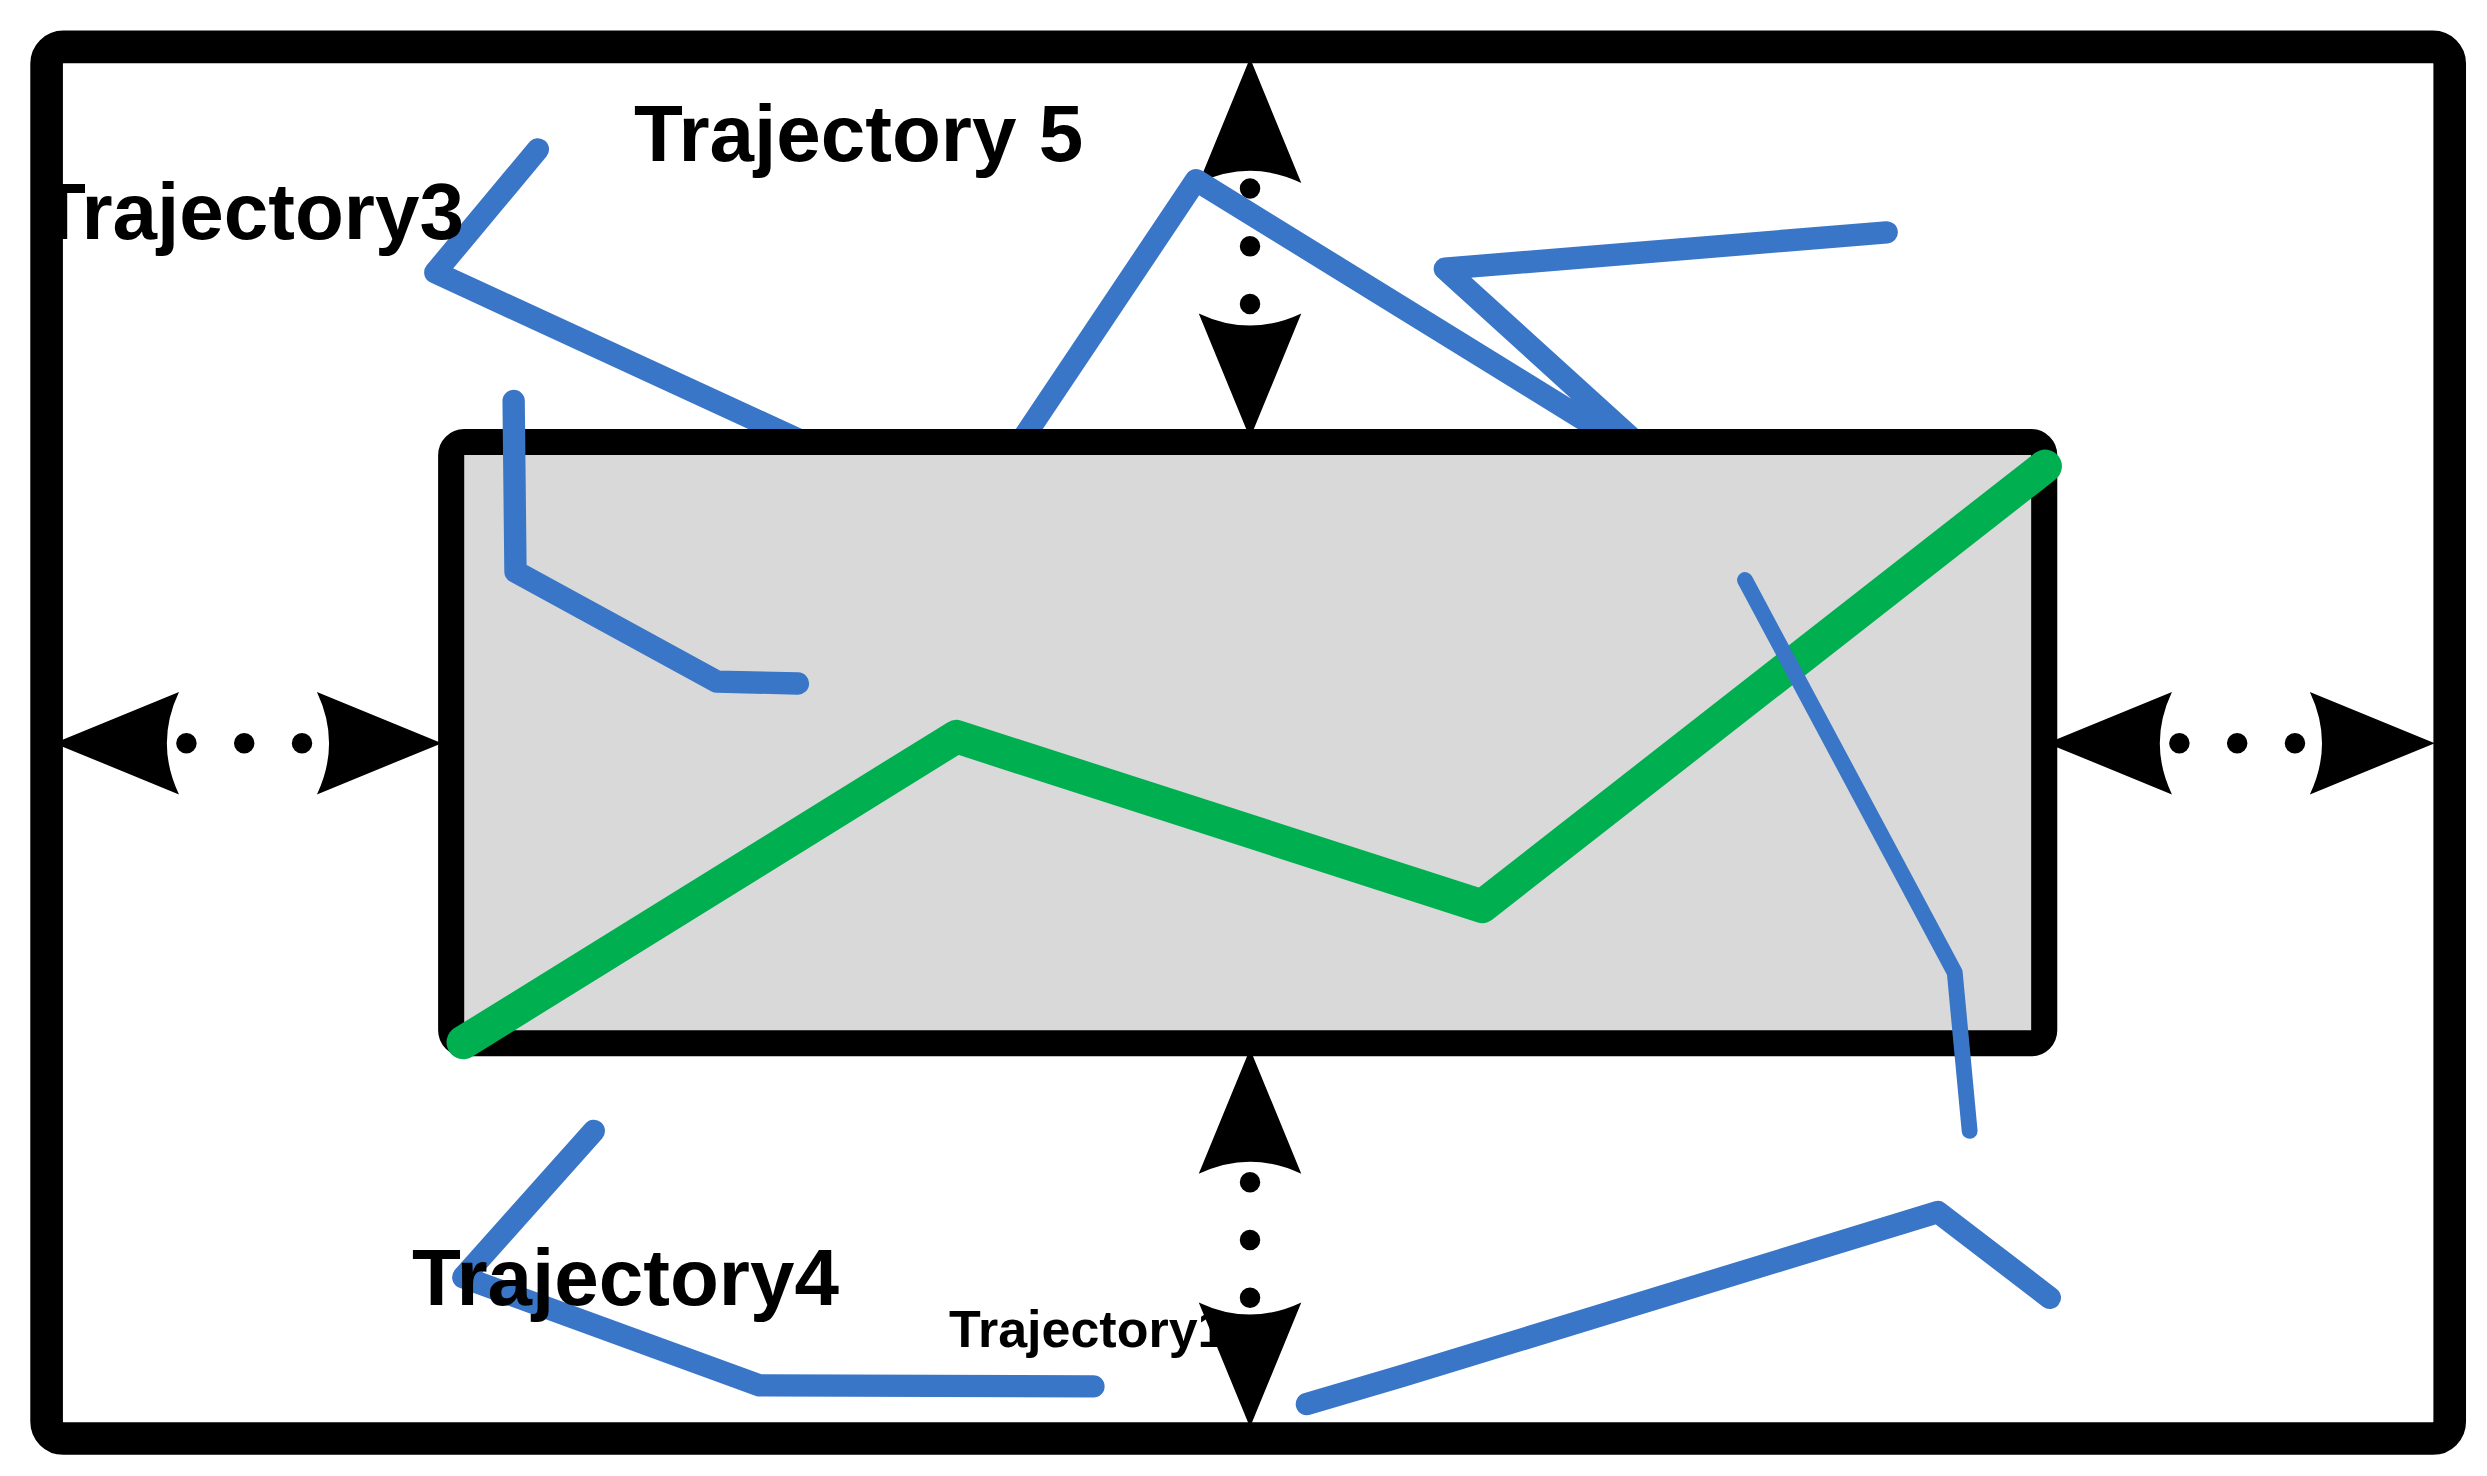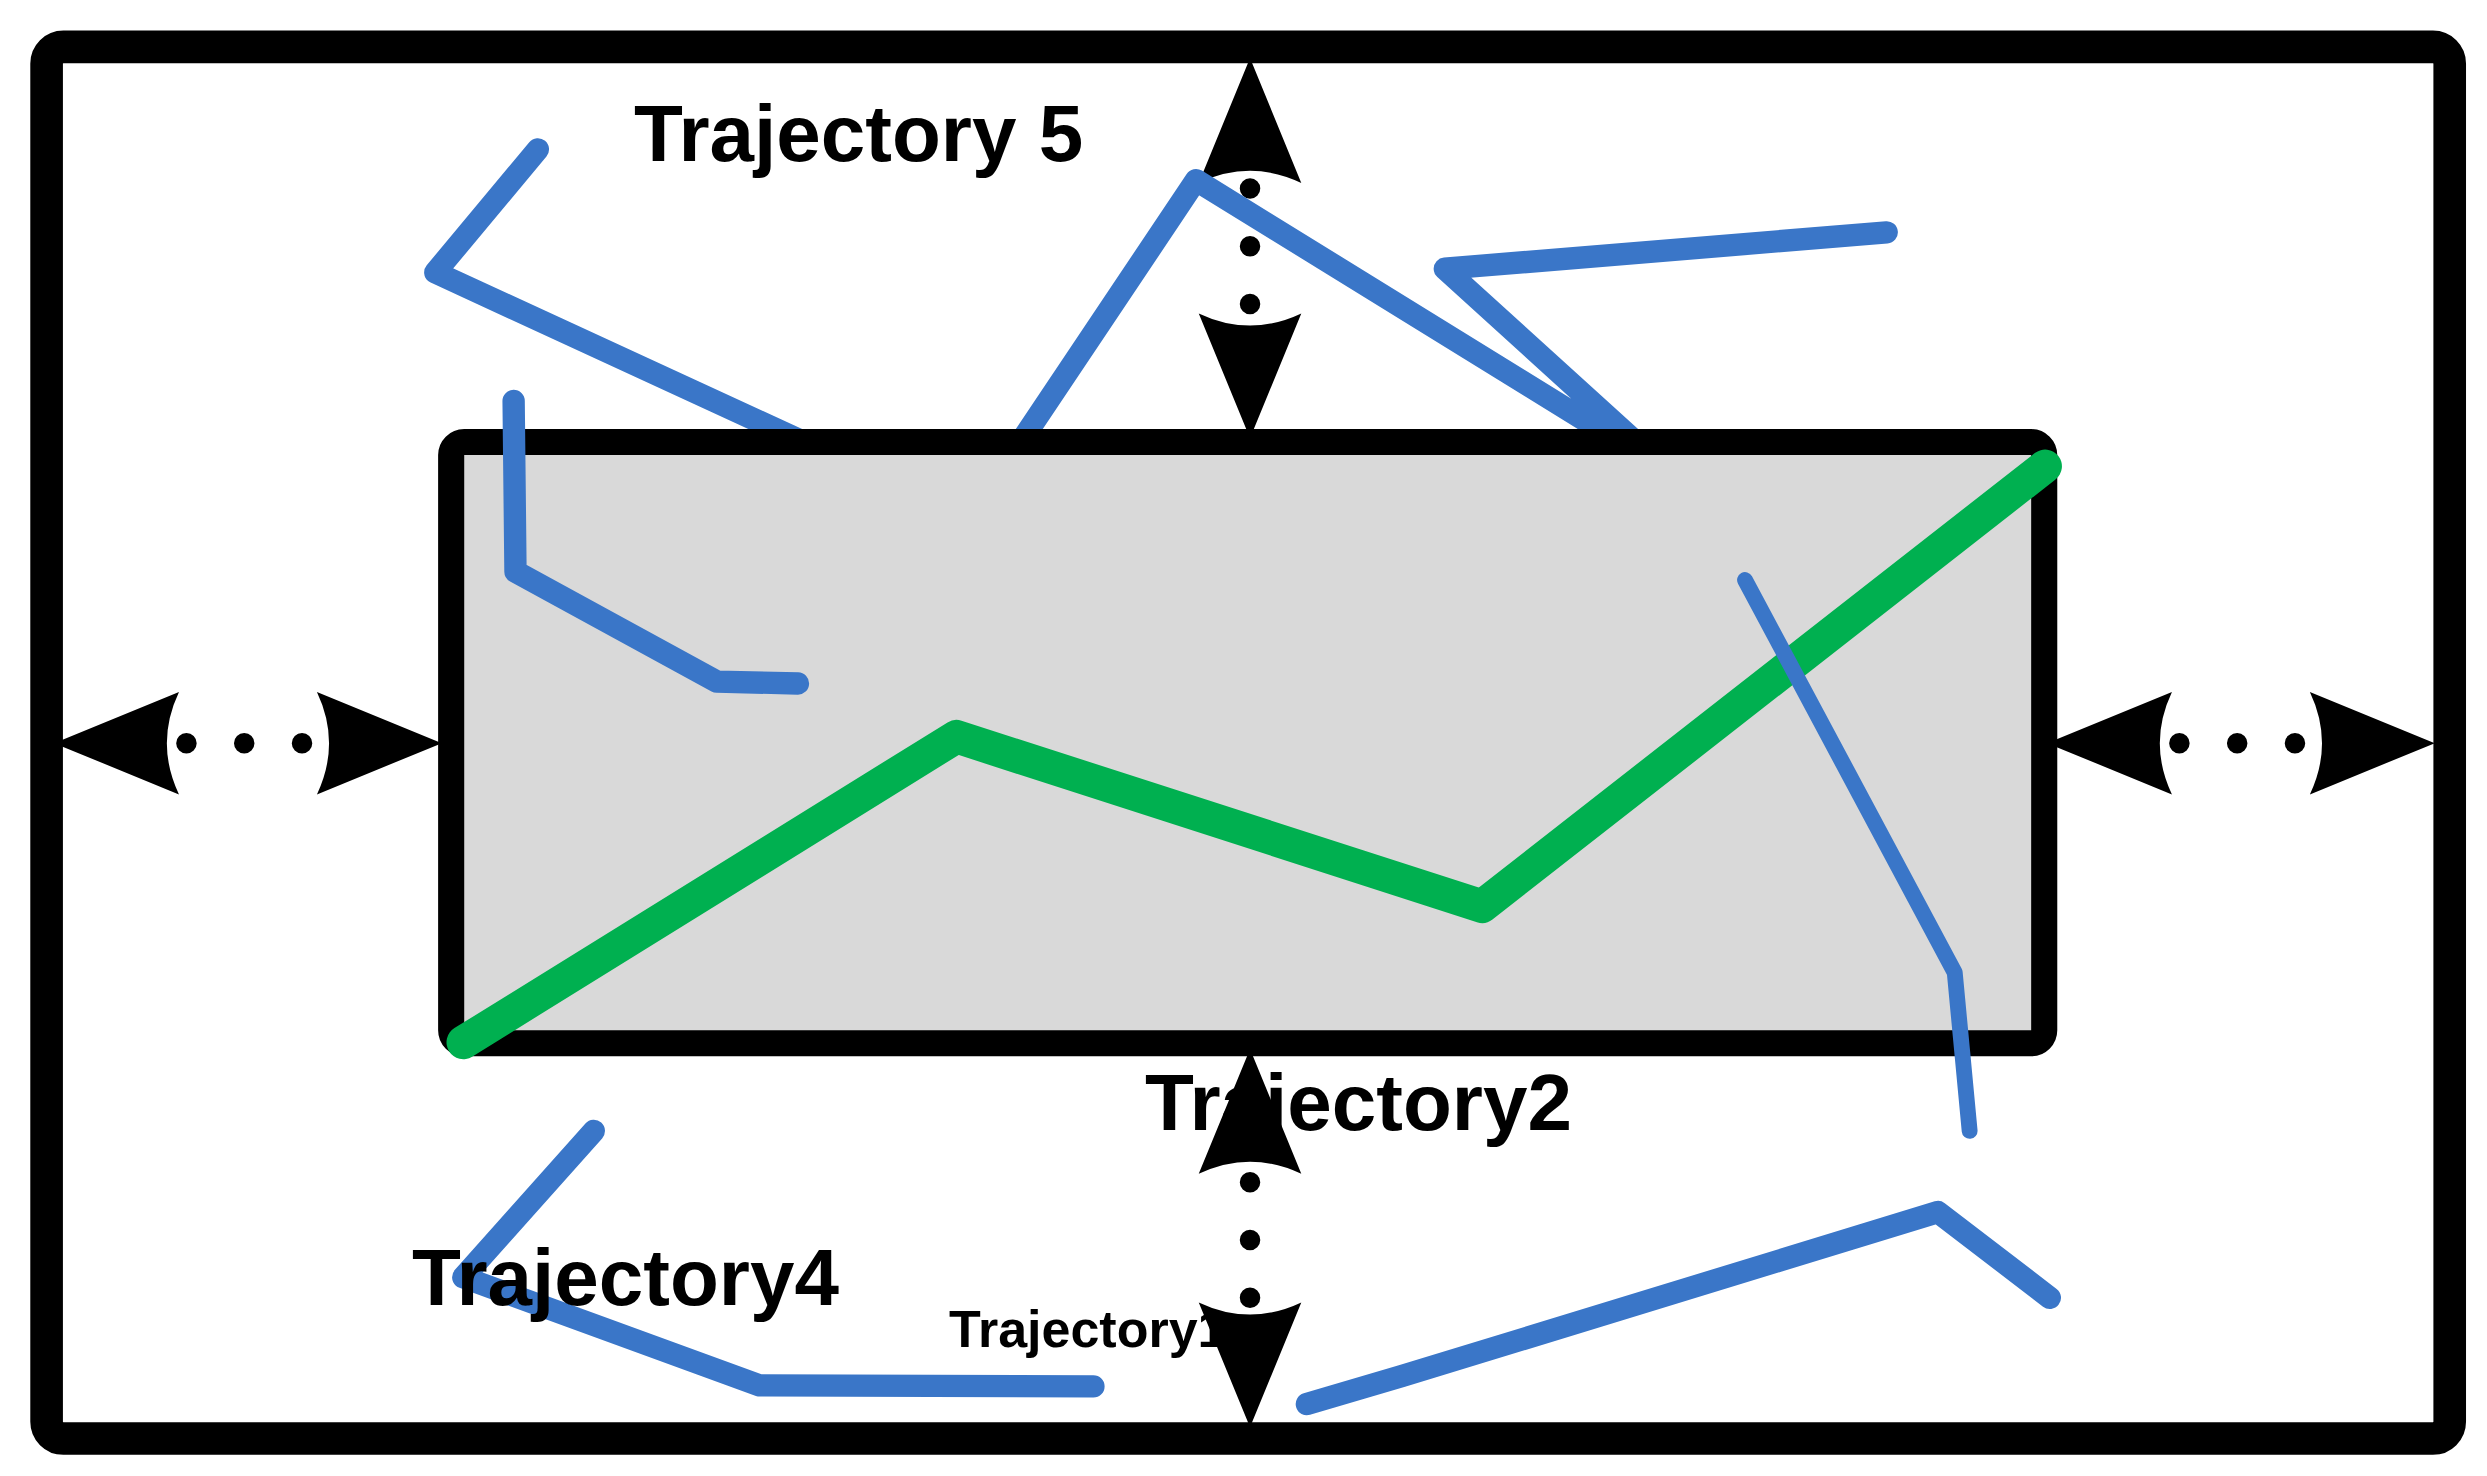--- a/index.html
+++ b/index.html
@@ -62,23 +62,23 @@
 
     <polyline points="497,1118 1026,790 1590,972 2194,500" fill="none" stroke="#00b050" stroke-width="36" stroke-linecap="round" stroke-linejoin="round"></polyline>
 
     <polyline points="1872,622 2097,1043 2113,1213" fill="none" stroke="#3a76c8" stroke-width="17" stroke-linecap="round" stroke-linejoin="round"></polyline>
 
     <polyline points="637,1213 497,1370 815,1486 1173,1487" fill="none" stroke="#3a76c8" stroke-width="24" stroke-linecap="round" stroke-linejoin="round"></polyline>
 
     <polyline points="1402,1506 1504,1476 2079,1300 2199,1392" fill="none" stroke="#3a76c8" stroke-width="24" stroke-linecap="round" stroke-linejoin="round"></polyline>
   </svg>
 
+  <div class="lbl" style="left:37px;top:172px;font-size:80px;">Trajectory3</div>
 
   <div class="lbl" style="left:634px;top:94px;font-size:80px;">Trajectory 5</div>
 
-  <div class="lbl" style="left:1145px;top:1063px;font-size:80px;">Trajectory2</div>
 
   <div class="lbl" style="left:376px;top:1238px;font-size:80px;margin-left:36px;">Trajectory4</div>
 
   <div class="lbl" style="left:949px;top:1303px;font-size:52px;">Trajectory1</div>
 
 </div>
 
 
 </body></html>

